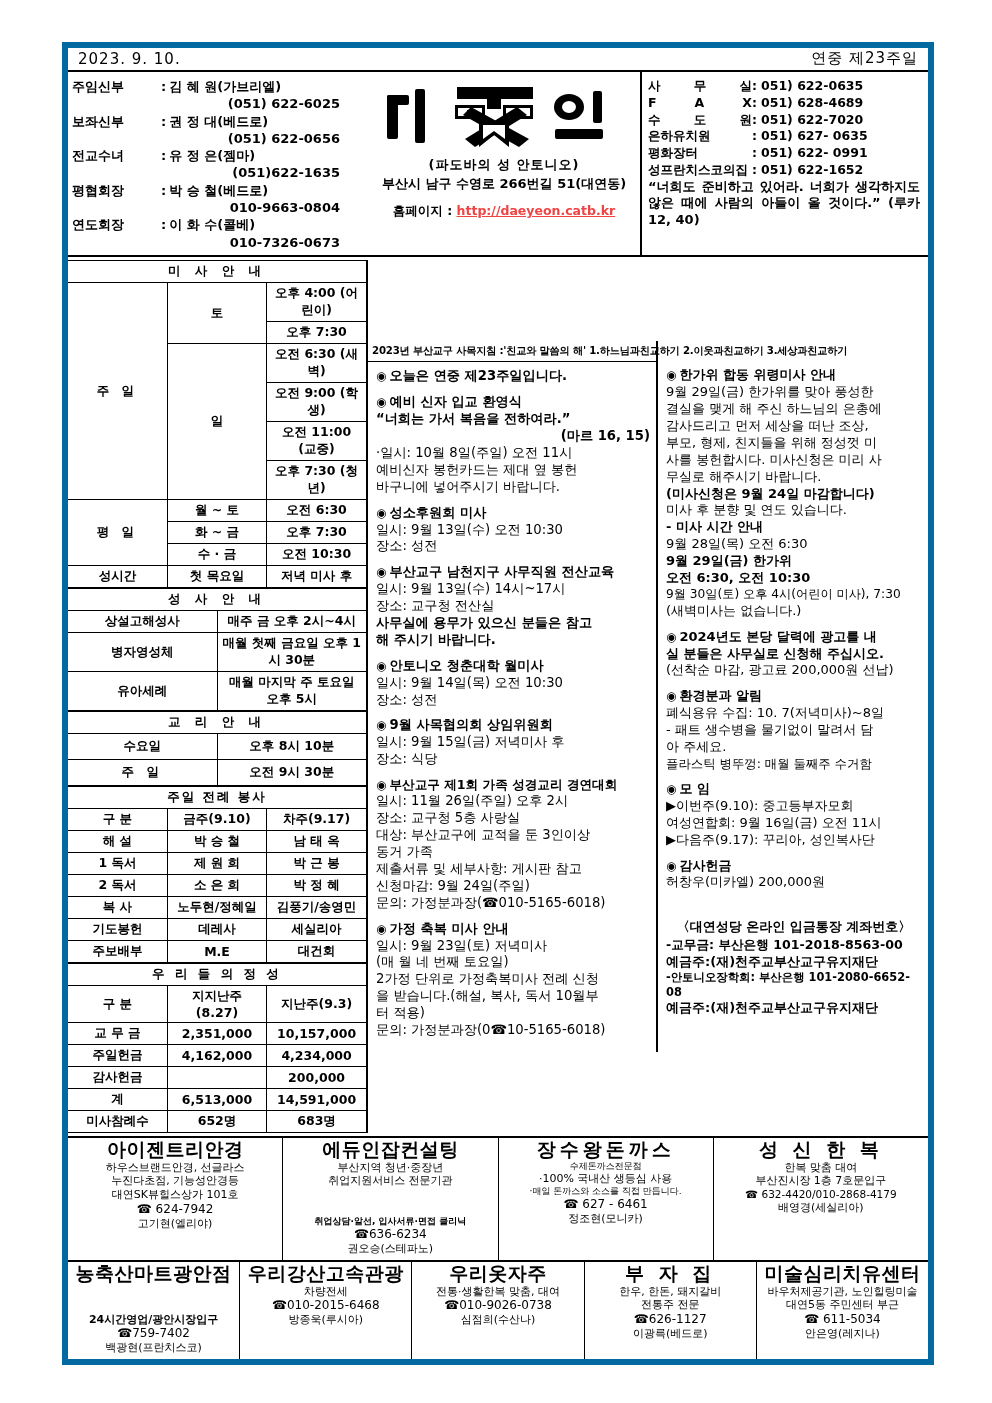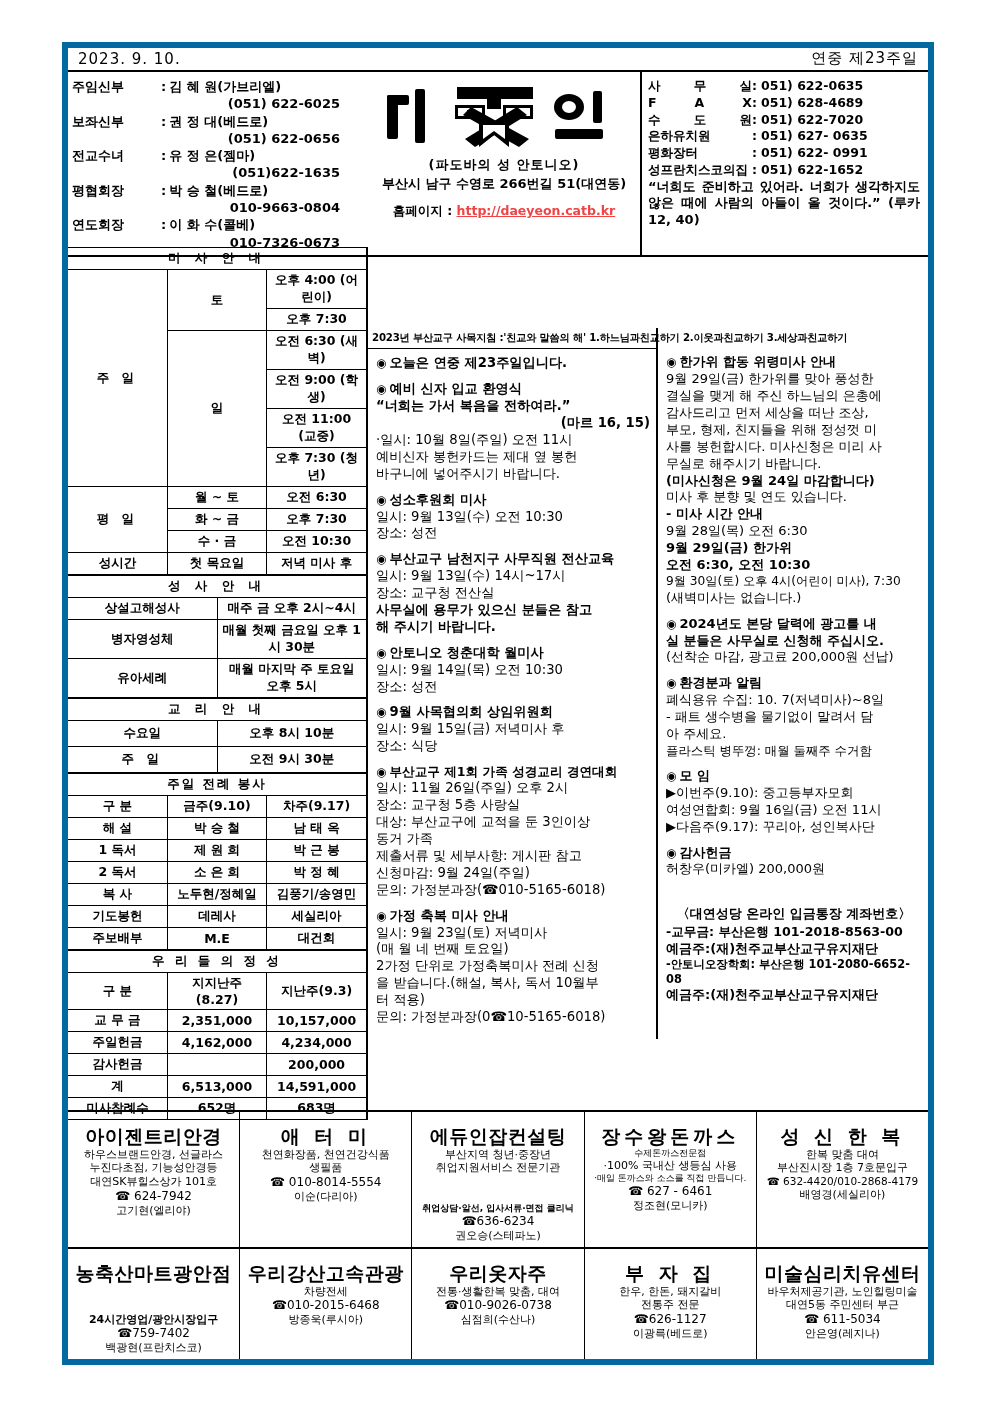--- a/index.html
+++ b/index.html
@@ -121,21 +121,21 @@
   .ann .acct-title { text-align: center; font-weight: 700; margin-bottom: 1px; }
 
   .col-right .ann { font-size: 13px; line-height: 1.3; padding: 4px 6px 4px 8px; }
 
   
   .ads { border-top: 2px solid #000; }
   .adrow { display: flex; border-bottom: 2px solid #000; }
   .adrow:last-child { border-bottom: none; }
   .ad {
     flex: 1; border-right: 1px solid #000;
-    padding: 14px 2px 4px 2px;
+    padding: 1px 2px 4px 2px;
     text-align: center;
     display: flex; flex-direction: column; justify-content: flex-start;
     min-height: 96px;
   }
   .ad:last-child { border-right: none; }
   .ad .name { font-size: 19px; font-weight: 700; letter-spacing: 0.5px; line-height: 1.12; }
   .ad .name.wide { letter-spacing: 4px; }
   .ad .l { font-size: 11px; line-height: 1.25; font-weight: 400; }
   .ad .l.sm { font-size: 9px; }
   .ad .l.bd { font-weight: 700; margin-top: 28px; }
@@ -558,27 +558,20 @@
       <div class="adrow">
         <div class="ad">
           <div class="name">아이젠트리안경</div>
           <div class="l">하우스브랜드안경, 선글라스</div>
           <div class="l">누진다초점, 기능성안경등</div>
           <div class="l">대연SK뷰힐스상가 101호</div>
           <div class="l tel">☎ 624-7942</div>
           <div class="l">고기현(엘리야)</div>
         </div>
         <div class="ad">
-          <div class="name wide">애 터 미</div>
-          <div class="l">천연화장품, 천연건강식품</div>
-          <div class="l">생필품</div>
-          <div class="l tel">☎ 010-8014-5554</div>
-          <div class="l">이순(다리아)</div>
-        </div>
-        <div class="ad">
           <div class="name">에듀인잡컨설팅</div>
           <div class="l">부산지역 청년·중장년</div>
           <div class="l">취업지원서비스 전문기관</div>
           <div class="l sm bd">취업상담·알선, 입사서류·면접 클리닉</div>
           <div class="l tel">☎636-6234</div>
           <div class="l">권오승(스테파노)</div>
         </div>
         <div class="ad">
           <div class="name wide">장수왕돈까스</div>
           <div class="l sm">수제돈까스전문점</div>

